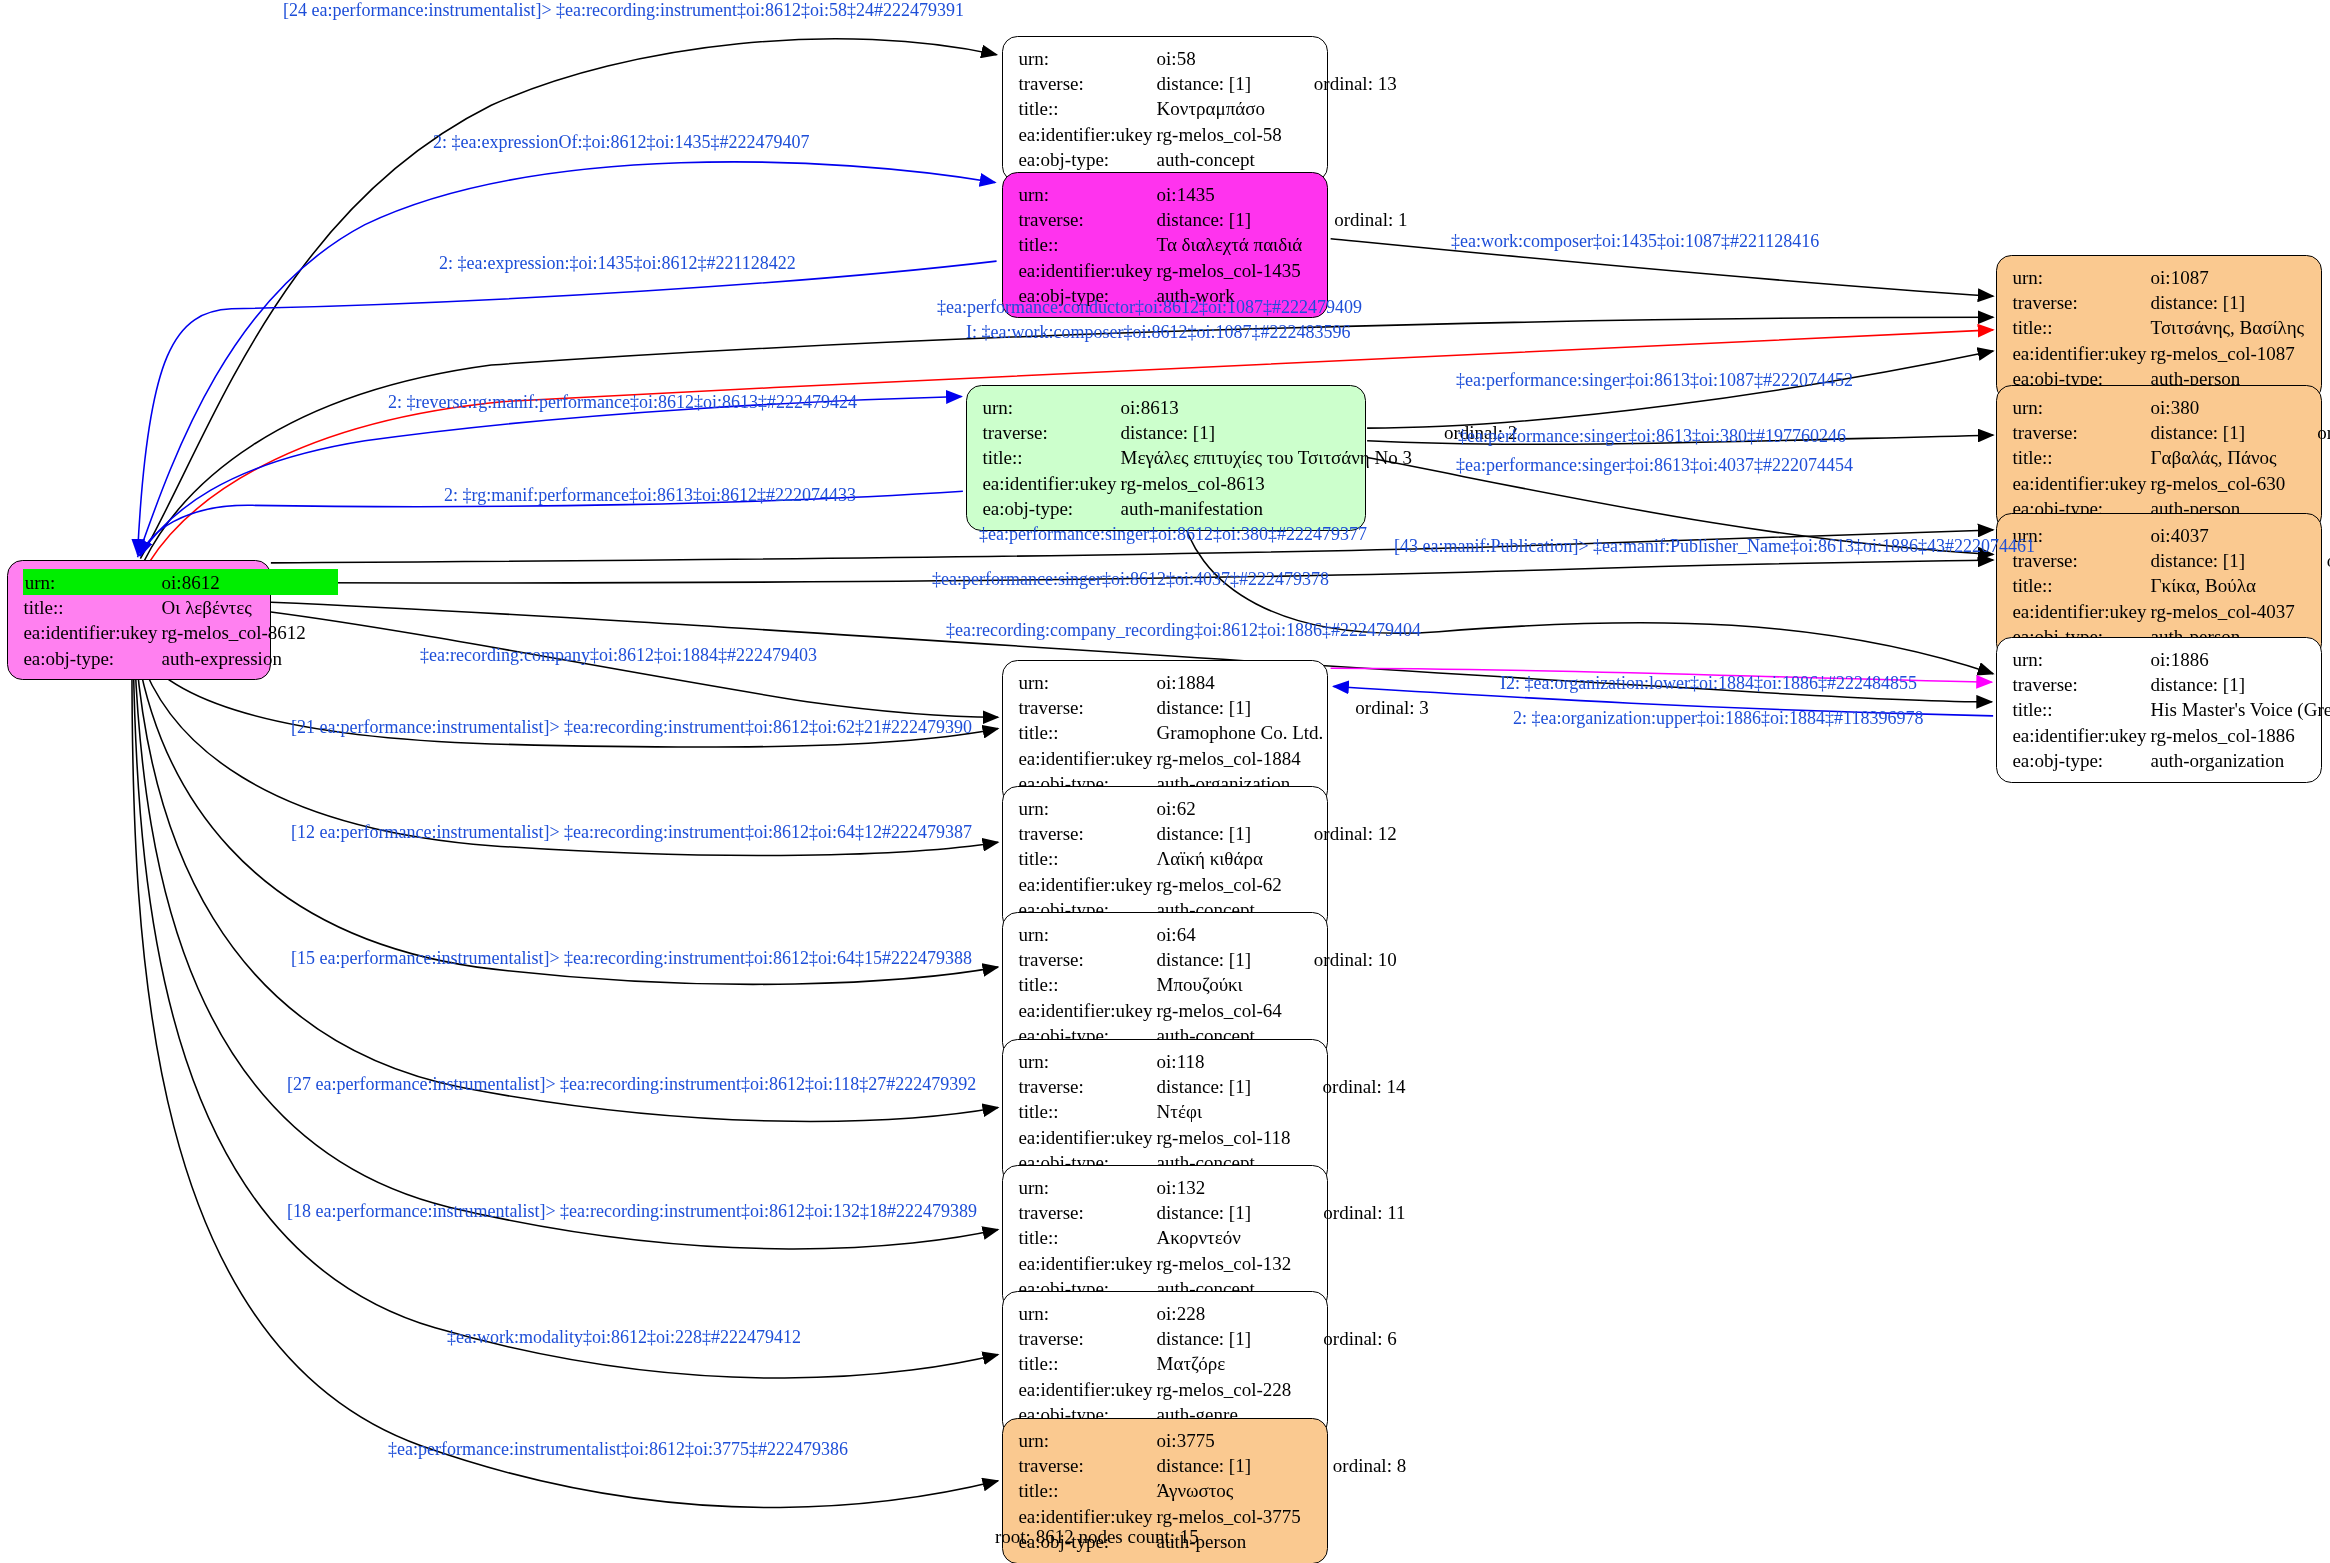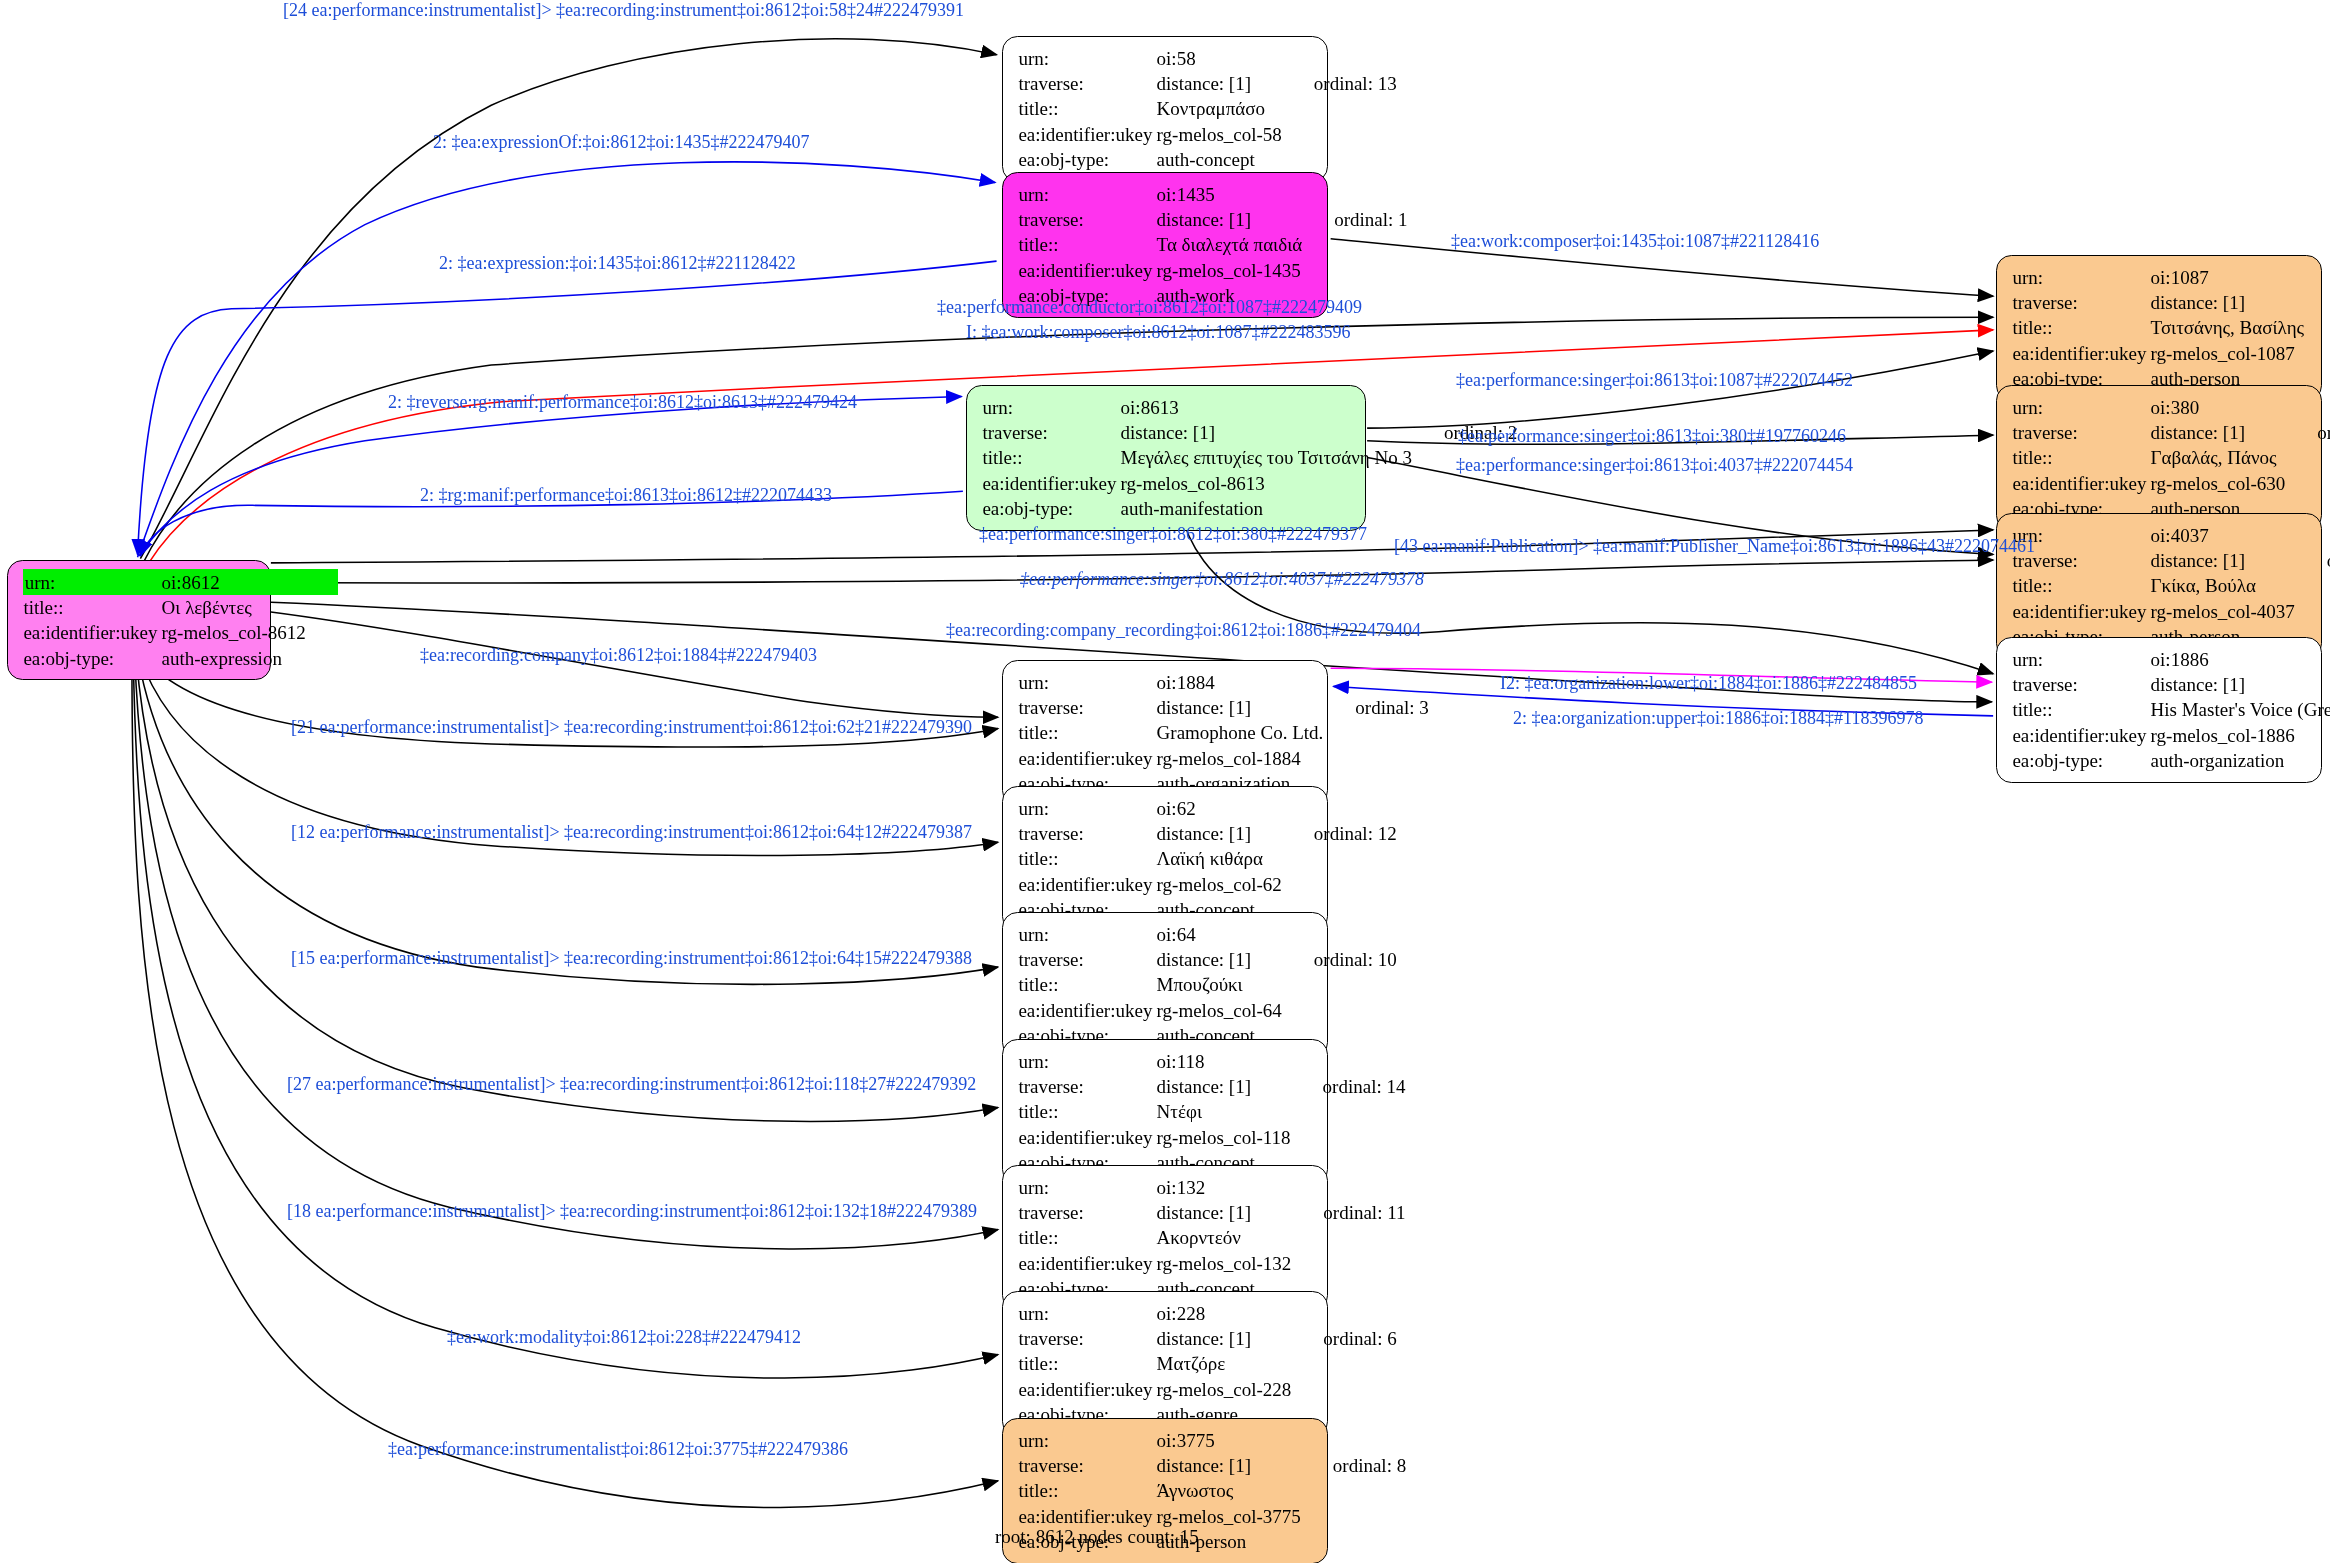--- a/index.html
+++ b/index.html
@@ -556,28 +556,28 @@
         </table>
       </div>
     </div>
   <div id="label-layer">
       <div class="edge-label" style="left: 283px; top: 1.4px;">[24 ea:performance:instrumentalist]&gt; ‡ea:recording:instrument‡oi:8612‡oi:58‡24#222479391</div>
       <div class="edge-label" style="left: 433px; top: 133px;">2: ‡ea:expressionOf:‡oi:8612‡oi:1435‡#222479407</div>
       <div class="edge-label" style="left: 439px; top: 254px;">2: ‡ea:expression:‡oi:1435‡oi:8612‡#221128422</div>
       <div class="edge-label" style="left: 937px; top: 298px;">‡ea:performance:conductor‡oi:8612‡oi:1087‡#222479409</div>
       <div class="edge-label" style="left: 966px; top: 323px;">I: ‡ea:work:composer‡oi:8612‡oi:1087‡#222483596</div>
       <div class="edge-label" style="left: 388px; top: 393px;">2: ‡reverse:rg:manif:performance‡oi:8612‡oi:8613‡#222479424</div>
-      <div class="edge-label" style="left: 420px; top: 486px;">2: ‡rg:manif:performance‡oi:8613‡oi:8612‡#222074433</div>
+      <div class="edge-label" style="left: 444px; top: 486px;">2: ‡rg:manif:performance‡oi:8613‡oi:8612‡#222074433</div>
       <div class="edge-label" style="left: 1451px; top: 232px;">‡ea:work:composer‡oi:1435‡oi:1087‡#221128416</div>
       <div class="edge-label" style="left: 1456px; top: 371px;">‡ea:performance:singer‡oi:8613‡oi:1087‡#222074452</div>
       <div class="edge-label" style="left: 1458px; top: 427px;">‡ea:performance:singer‡oi:8613‡oi:380‡#197760246</div>
       <div class="edge-label" style="left: 1456px; top: 456px;">‡ea:performance:singer‡oi:8613‡oi:4037‡#222074454</div>
       <div class="edge-label" style="left: 979px; top: 525px;">‡ea:performance:singer‡oi:8612‡oi:380‡#222479377</div>
       <div class="edge-label" style="left: 1394px; top: 537px;">[43 ea:manif:Publication]&gt; ‡ea:manif:Publisher_Name‡oi:8613‡oi:1886‡43#222074461</div>
-      <div class="edge-label" style="left: 1020px; top: 570px; font-style: italic;">‡ea:performance:singer‡oi:8612‡oi:4037‡#222479378</div>
+      <div class="edge-label" style="left: 932px; top: 570px;">‡ea:performance:singer‡oi:8612‡oi:4037‡#222479378</div>
       <div class="edge-label" style="left: 946px; top: 621px;">‡ea:recording:company_recording‡oi:8612‡oi:1886‡#222479404</div>
       <div class="edge-label" style="left: 420px; top: 646px;">‡ea:recording:company‡oi:8612‡oi:1884‡#222479403</div>
       <div class="edge-label" style="left: 1500px; top: 674px;">I2: ‡ea:organization:lower‡oi:1884‡oi:1886‡#222484855</div>
       <div class="edge-label" style="left: 1513px; top: 709px;">2: ‡ea:organization:upper‡oi:1886‡oi:1884‡#118396978</div>
       <div class="edge-label" style="left: 291px; top: 718px;">[21 ea:performance:instrumentalist]&gt; ‡ea:recording:instrument‡oi:8612‡oi:62‡21#222479390</div>
       <div class="edge-label" style="left: 291px; top: 823px;">[12 ea:performance:instrumentalist]&gt; ‡ea:recording:instrument‡oi:8612‡oi:64‡12#222479387</div>
       <div class="edge-label" style="left: 291px; top: 949px;">[15 ea:performance:instrumentalist]&gt; ‡ea:recording:instrument‡oi:8612‡oi:64‡15#222479388</div>
       <div class="edge-label" style="left: 287px; top: 1075px; font-family: Liberation Serif, serif;">[27 ea:performance:instrumentalist]&gt; ‡ea:recording:instrument‡oi:8612‡oi:118‡27#222479392</div>
       <div class="edge-label" style="left: 287px; top: 1202px;">[18 ea:performance:instrumentalist]&gt; ‡ea:recording:instrument‡oi:8612‡oi:132‡18#222479389</div>
       <div class="edge-label" style="left: 447px; top: 1328px;">‡ea:work:modality‡oi:8612‡oi:228‡#222479412</div>

